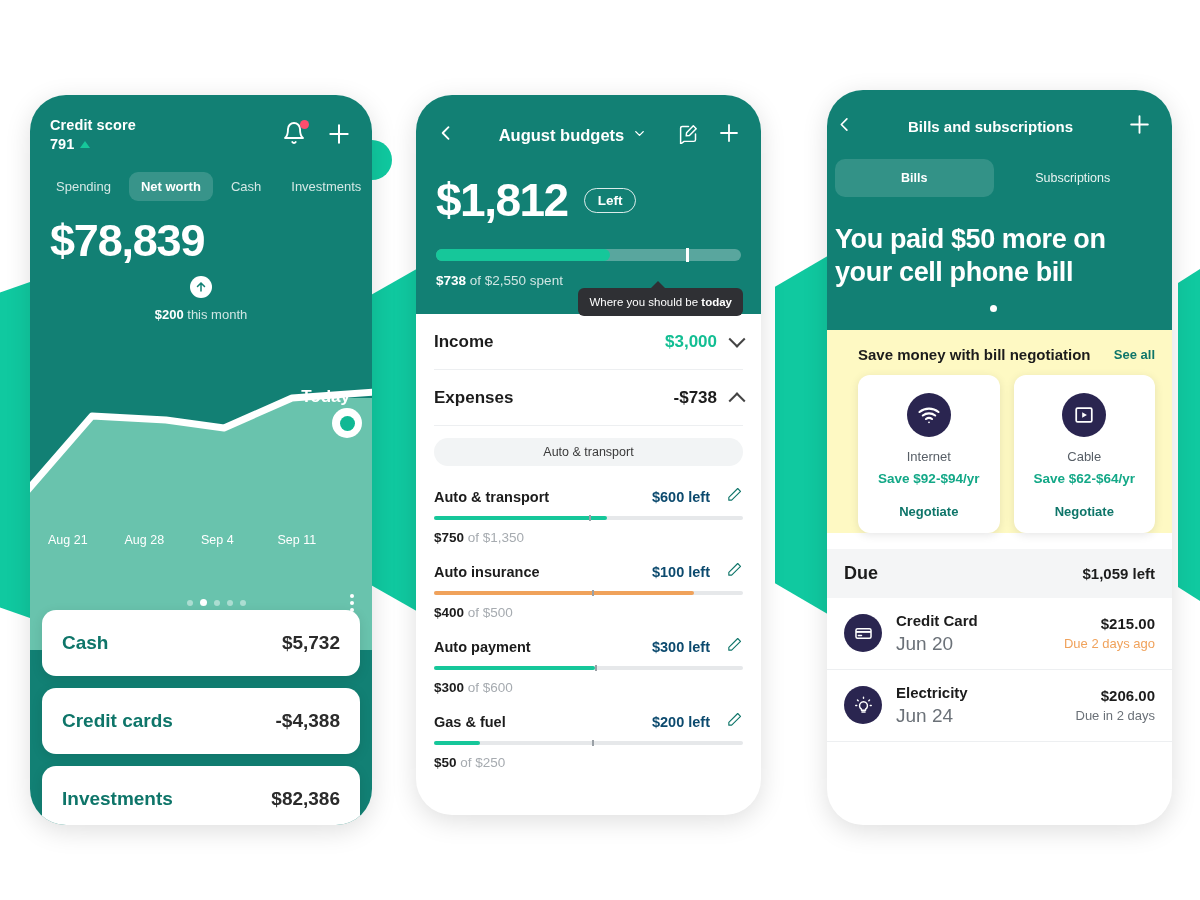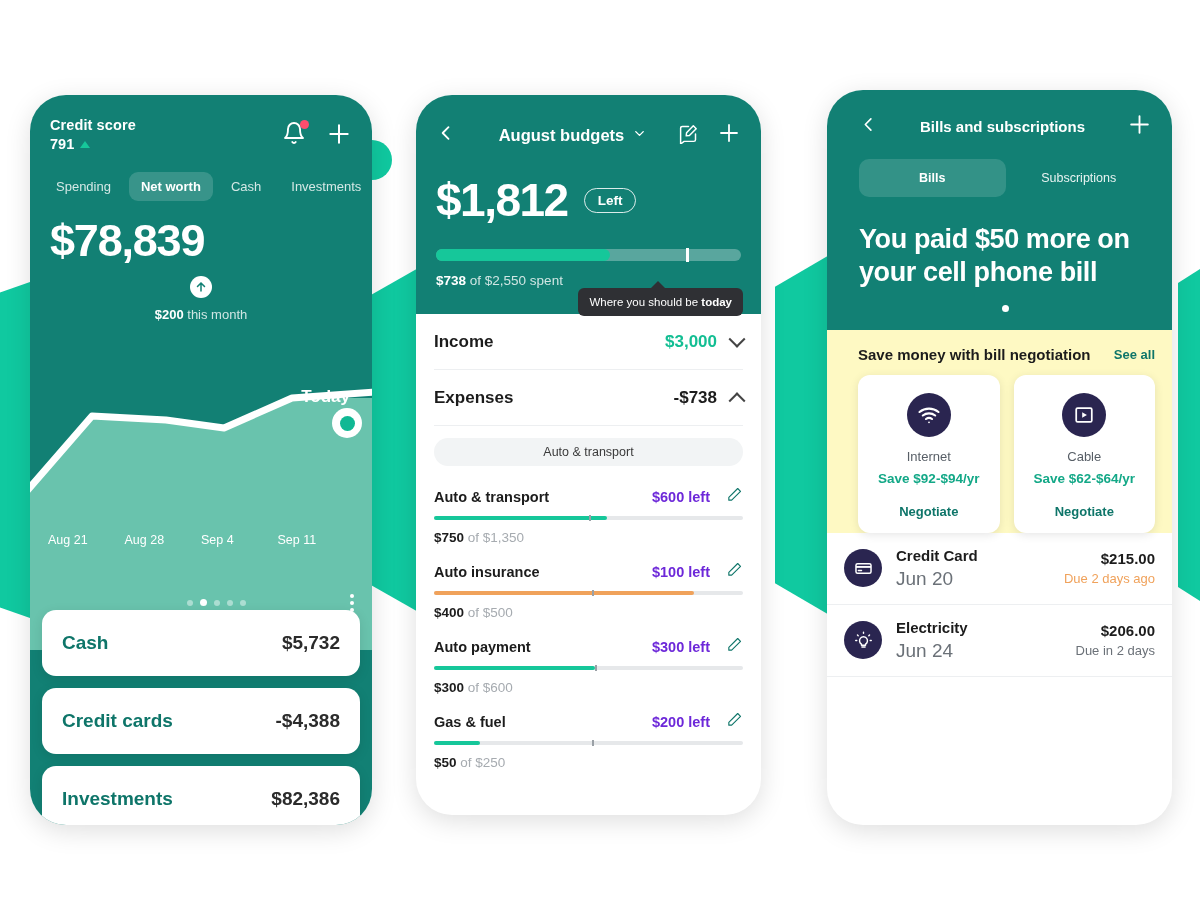--- a/index.html
+++ b/index.html
@@ -133,30 +133,30 @@
   .chev.down { transform: rotate(45deg) translate(-2px,-2px); }
   .chev.up   { transform: rotate(-135deg) translate(-2px,-2px); }
 
   .bd-groupchip { background:#F2F4F5; border-radius: 999px; text-align:center;
                   font-size: 12.5px; color:#3a3a3a; padding: 7px 0; margin: 12px 0 4px 0; }
 
   .bd-item { padding-top: 16px; }
   .bd-item-top { display:flex; align-items:center; justify-content:space-between; }
   .bd-item-name { font-size: 14.5px; font-weight: bold; color:#1c1c1c; }
   .bd-item-right { display:flex; align-items:center; gap: 16px; }
-  .bd-item-left-amt { font-size: 14.5px; font-weight: bold; color:#6d28d9; }
+  .bd-item-left-amt { font-size: 14.5px; font-weight: bold; color:#0c4a6e; }
   .pencil { color:#0E7569; }
   .bd-bar { position:relative; height: 4px; background:#E6E8EA; border-radius:2px; margin-top: 9px; }
   .bd-bar .f { position:absolute; left:0; top:0; bottom:0; border-radius:2px; }
   .bd-bar .m { position:absolute; top:-1px; bottom:-1px; width:2px; background:#9aa0a6; }
   .bd-sub { font-size: 13.5px; color:#1c1c1c; margin-top: 10px; font-weight: bold; }
   .bd-sub .muted { color:#A6ABB0; font-weight: normal; }
 
   
-  .bl-head { background:#128074; padding: 22px 20px 18px 32px; }
+  .bl-head { background:#128074; padding: 22px 20px 18px 8px; }
   .bl-navrow { display:flex; align-items:center; color:#fff; }
   .bl-title { flex:1; text-align:center; font-size: 15px; font-weight: bold; color:#fff; }
   .bl-tabs { display:flex; margin-top: 18px; }
   .bl-tab { flex:1; text-align:center; font-size: 12.5px; color: rgba(255,255,255,.9);
             padding: 12px 0; border-radius: 10px; }
   .bl-tab.active { background: rgba(255,255,255,.14); color:#fff; font-weight: bold; }
   .bl-headline { color:#fff; font-size: 27px; font-weight: bold; line-height: 1.22; margin-top: 26px;
                  letter-spacing: -0.4px; }
   .bl-trends { color:#fff; font-size: 13.5px; font-weight: bold; margin-top: 14px;
                display:flex; align-items:center; gap: 8px; }
@@ -531,20 +531,24 @@
                 <path d="M10 9l5.2 3L10 15V9z" fill="currentColor" stroke="none"></path>
               </svg>
             </div>
             <div class="bl-card-name">Cable</div>
             <div class="bl-card-save">Save $62-$64/yr</div>
             <div class="bl-card-cta">Negotiate</div>
           </div>
         </div>
       </div>
 
+      <div class="bl-due-head">
+        <span class="bl-due-title">Due</span>
+        <span class="bl-due-left">$1,059 left</span>
+      </div>
 
       <div class="bl-bill">
         <div class="bl-bill-icon">
           <svg viewBox="0 0 24 24" width="19" height="19" fill="none" stroke="currentColor" stroke-width="1.9" stroke-linejoin="round">
             <rect x="2.5" y="6" width="19" height="12" rx="2"></rect>
             <path d="M2.5 10h19" stroke-width="2.4"></path>
             <path d="M5.5 14.5h4" stroke-linecap="round"></path>
           </svg>
         </div>
         <div class="bl-bill-mid">

